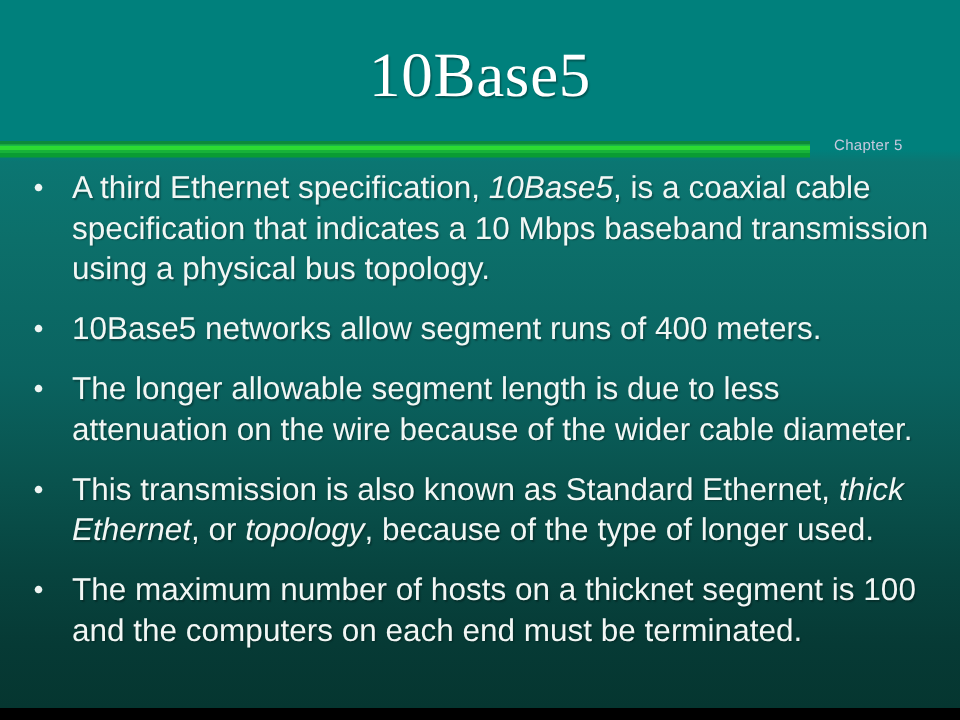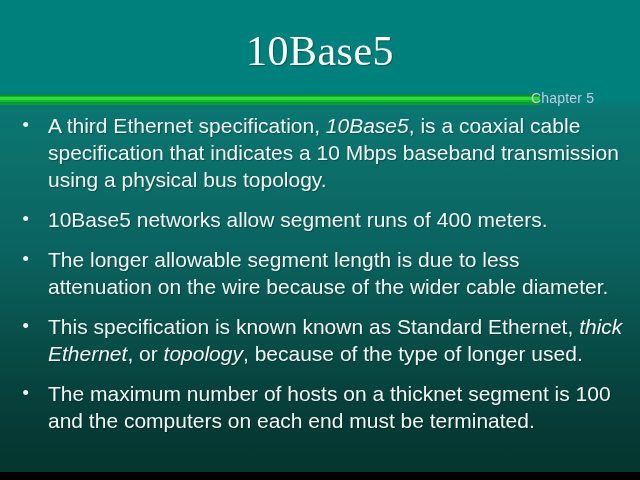--- a/index.html
+++ b/index.html
@@ -84,24 +84,24 @@
   }
   #divider-bar .stripe-dark-bot {
     top: 8px;
     height: 3px;
     background: #0a9c33;
   }
 
   
   #chapter-label {
     position: absolute;
-    left: 531px;
+    left: 556px;
     top: 90px;
     font-family: "Liberation Sans", sans-serif;
-    font-size: 14px;
+    font-size: 10px;
     line-height: 16px;
     color: #c6c9de;
     letter-spacing: 0.2px;
   }
 
   
   #body {
     position: absolute;
     left: 0;
     top: 112px;
@@ -162,21 +162,21 @@
       <div class="bullet-row">
         <span class="bullet-marker">•</span>
         <span class="bullet-text"><span>10Base5 networks allow segment runs of 400 meters.</span></span>
       </div>
       <div class="bullet-row">
         <span class="bullet-marker">•</span>
         <span class="bullet-text"><span>The longer allowable segment length is due to less attenuation on the wire because of the wider cable diameter.</span></span>
       </div>
       <div class="bullet-row">
         <span class="bullet-marker">•</span>
-        <span class="bullet-text"><span>This specification is known known as Standard Ethernet, </span><i>thick Ethernet</i><span>, or </span><i>topology</i><span>, because of the type of longer used.</span></span>
+        <span class="bullet-text"><span>This transmission is also known as Standard Ethernet, </span><i>thick Ethernet</i><span>, or </span><i>topology</i><span>, because of the type of longer used.</span></span>
       </div>
       <div class="bullet-row">
         <span class="bullet-marker">•</span>
         <span class="bullet-text"><span>The maximum number of hosts on a thicknet segment is 100 and the computers on each end must be terminated.</span></span>
       </div>
     </div>
 
 </div>
 
 </body></html>

